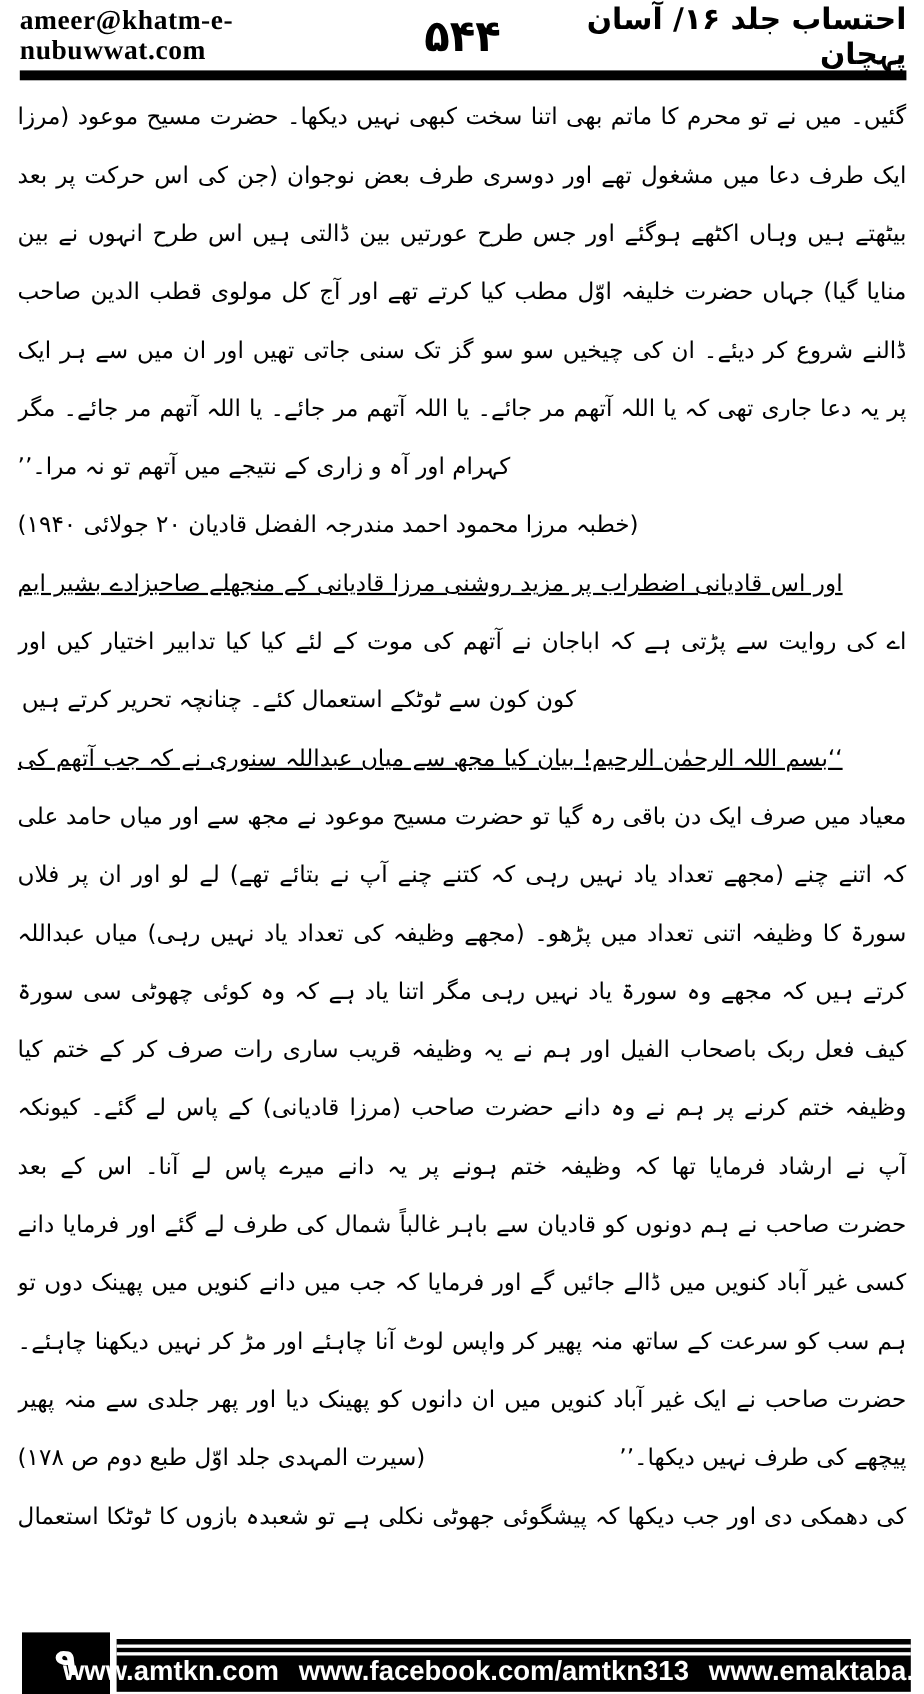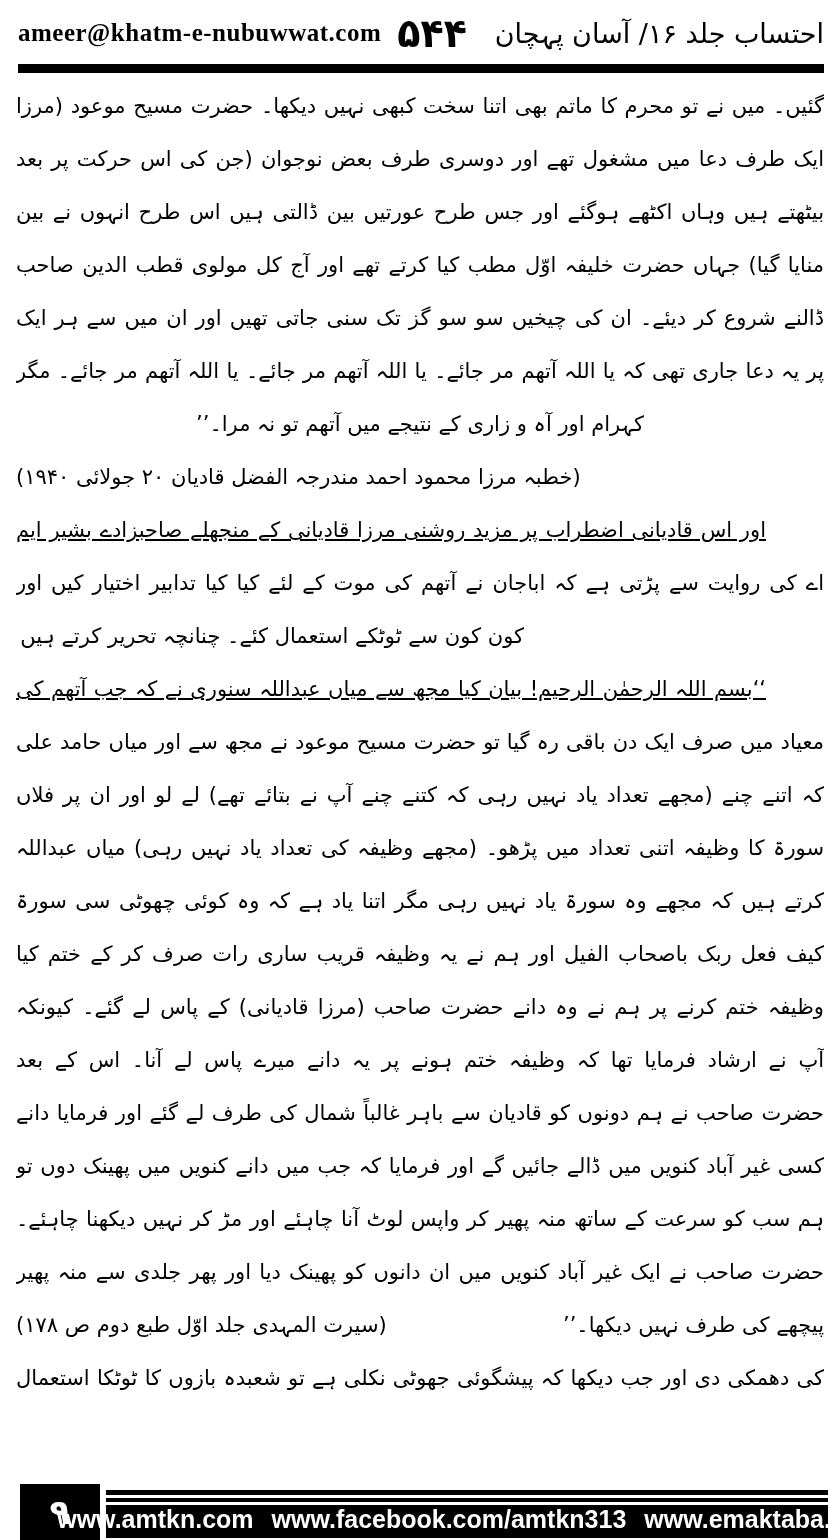--- a/index.html
+++ b/index.html
@@ -31,21 +31,21 @@
   }
   .header-pagenum {
     font-size: 38px;
     font-weight: bold;
     line-height: 1;
     transform: scaleY(1.05);
   }
   .header-title {
     direction: rtl;
     font-size: 27px;
-    font-weight: normal;
+    font-weight: bold;
   }
 
   
   #divider {
     position: absolute;
     top: 64px; left: 18px; right: 16px; height: 9px;
     background: #000000;
   }
 
   
@@ -54,21 +54,21 @@
     top: 80px; left: 16px; right: 16px;
     direction: rtl;
     font-size: 21px;
   }
   .line {
     height: 53px;
     line-height: 53px;
     overflow: hidden;
   }
   .line.j { text-align: justify; text-align-last: justify; }
-  .line.c { text-align: center; white-space: nowrap; }
+  .line.c { text-align: left; white-space: nowrap; }
   .line.l { text-align: left; white-space: nowrap; }
   .line.cl { text-align: center; padding-left: 90px; padding-right: 300px; white-space: nowrap; }
   .line.indent { padding-right: 58px; text-decoration: underline; }
   .line.split {
     display: flex;
     justify-content: space-between;
     align-items: center;
     white-space: nowrap;
   }
 

